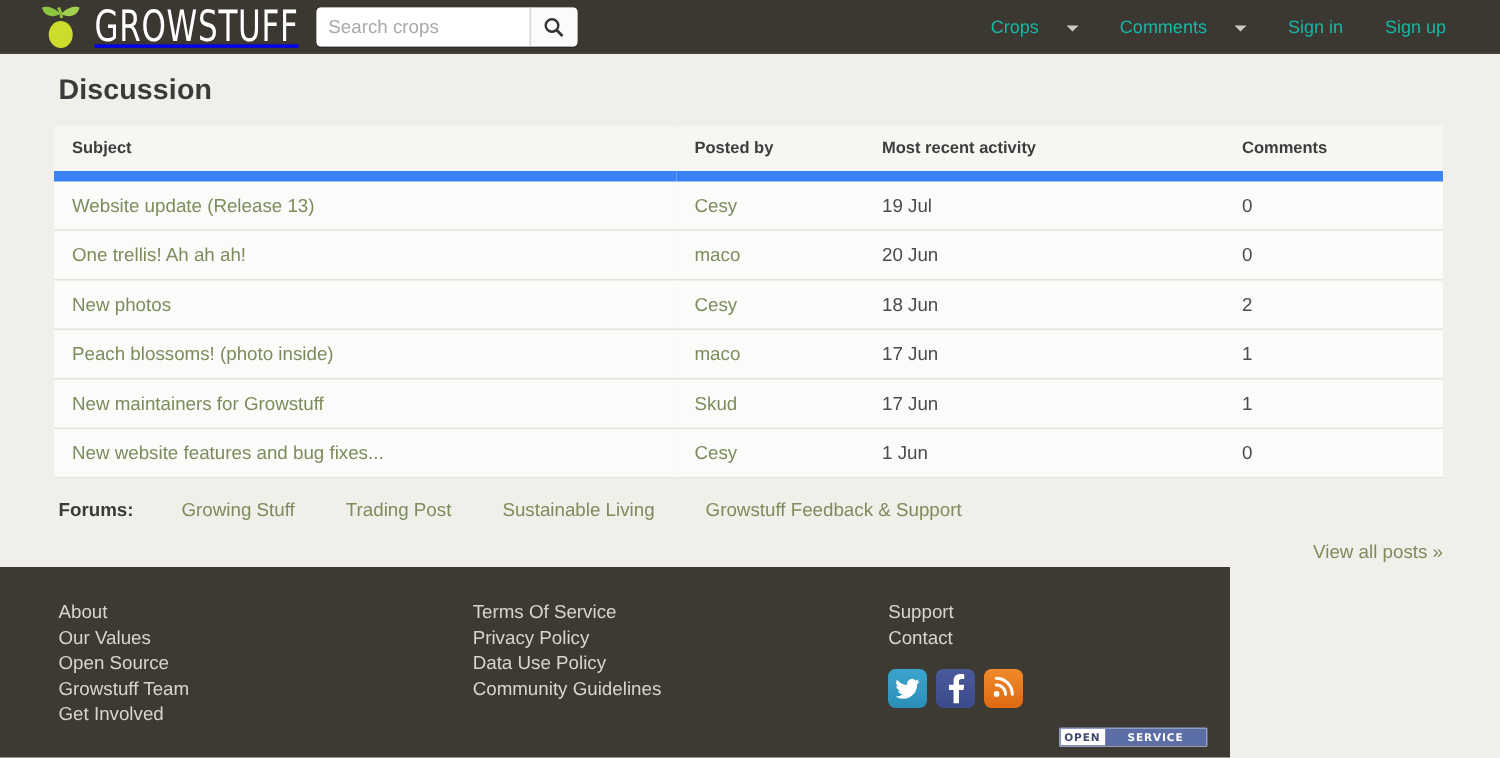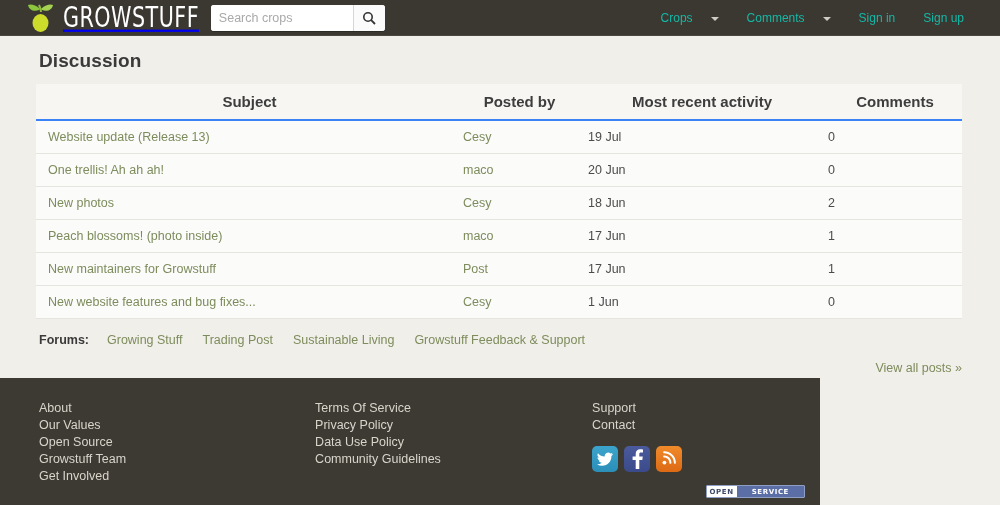--- a/index.html
+++ b/index.html
@@ -55,37 +55,37 @@
   }
 
   
   .main { padding: 0 36px; }
   .page-title {
     font-size: 19px; font-weight: bold; color: #3a3a3a;
     padding: 14px 0 12px 3px; letter-spacing: .1px;
   }
   table.disc { width: 926px; border-collapse: collapse; }
   table.disc th {
-    text-align: center; font-size: 15px; font-weight: bold; color: #3d3d3d;
+    text-align: left; font-size: 11px; font-weight: bold; color: #3d3d3d;
     padding: 9px 0 9px 12px; background: #f7f6f3;
-    border-bottom: 2px solid #3b82f6;
+    border-bottom: 7px solid #3b82f6;
   }
   table.disc td {
     font-size: 12.5px; padding: 9px 0 9px 12px; background: #fbfbfa;
     border-bottom: 1px solid #e6e4de; color: #4c4c4c; height: 31px;
   }
   table.disc tr:last-child td { border-bottom: 1px solid #e6e4de; }
   .col-subject { width: 415px; }
   .col-poster  { width: 125px; }
   .col-recent  { width: 240px; }
   .col-comments{ width: 146px; }
   .lnk { color: #7d8c5c; text-decoration: none; cursor: pointer; }
 
   .forums-row {
-    display: flex; align-items: center; gap: 4px;
+    display: flex; align-items: center; gap: 18px;
     padding: 14px 0 0 3px; font-size: 12.5px;
   }
   .forums-label { font-weight: bold; color: #3a3a3a; margin-right: 14px; }
   .forums-row .lnk { margin-right: 16px; }
   .view-all {
     text-align: right; width: 926px; padding-top: 14px;
     font-size: 12.5px;
   }
 
   
@@ -200,21 +200,21 @@
         <td>2</td>
       </tr>
       <tr>
         <td><a class="lnk" href="#">Peach blossoms! (photo inside)</a></td>
         <td><a class="lnk" href="#">maco</a></td>
         <td>17 Jun</td>
         <td>1</td>
       </tr>
       <tr>
         <td><a class="lnk" href="#">New maintainers for Growstuff</a></td>
-        <td><a class="lnk" href="#">Post</a></td>
+        <td><a class="lnk" href="#">Skud</a></td>
         <td>17 Jun</td>
         <td>1</td>
       </tr>
       <tr>
         <td><a class="lnk" href="#">New website features and bug fixes...</a></td>
         <td><a class="lnk" href="#">Cesy</a></td>
         <td>1 Jun</td>
         <td>0</td>
       </tr>
     </tbody>

